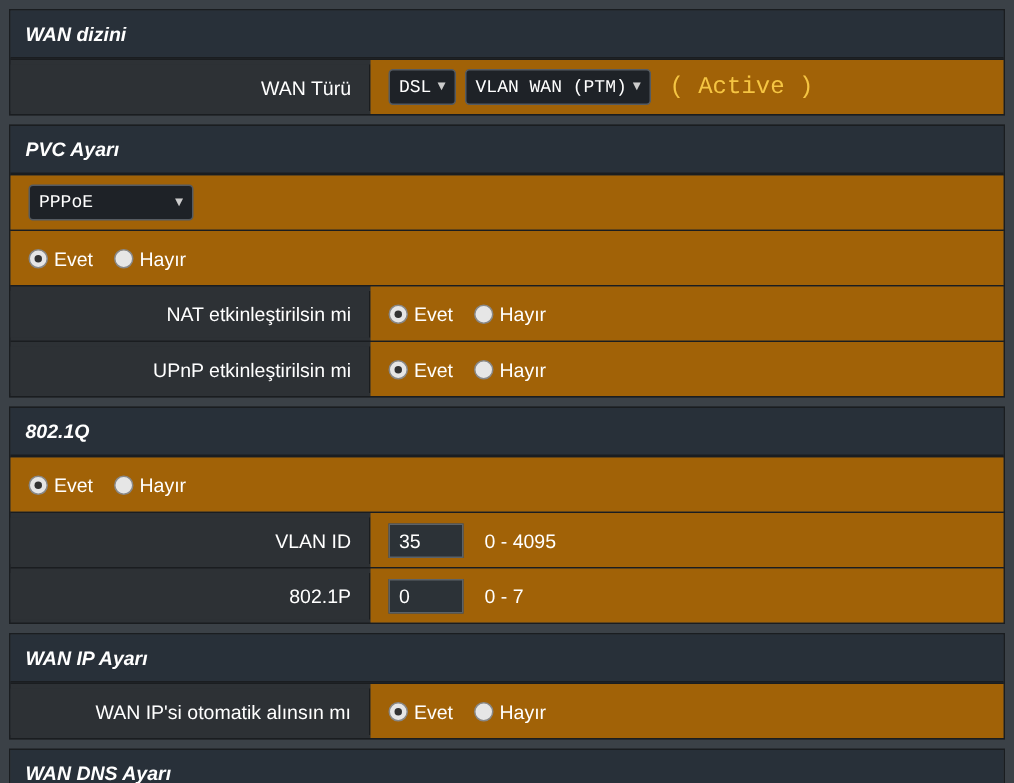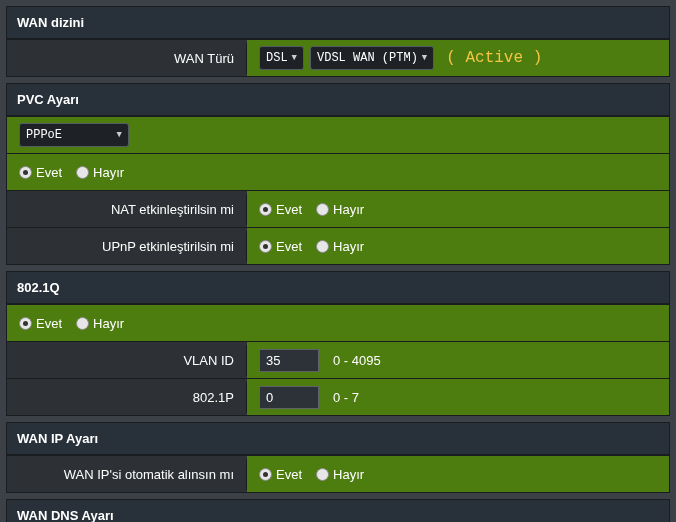--- a/index.html
+++ b/index.html
@@ -13,20 +13,21 @@
   }
   .section {
     border: 1px solid #1a1d20;
     margin-bottom: 6px;
     background: #2d3135;
   }
   .section-header {
     background: #283039;
     padding: 8px 10px;
     font-weight: bold;
+    font-style: italic;
     color: #fff;
     border-bottom: 1px solid #1a1d20;
   }
   .row {
     display: flex;
     align-items: center;
     border-top: 1px solid #1a1d20;
     min-height: 36px;
   }
   .row:first-of-type { border-top: none; }
@@ -35,21 +36,21 @@
     padding: 8px 12px;
     background: #2d3135;
     color: #fff;
     border-right: 1px solid #1a1d20;
     flex-shrink: 0;
     text-align: right;
   }
   .value-cell {
     flex: 1;
     padding: 6px 12px;
-    background: #4d7c0f;
+    background: #a16207;
     display: flex;
     align-items: center;
     gap: 6px;
     min-height: 36px;
   }
   .sel {
     display: inline-flex;
     align-items: center;
     background: #1e2227;
     border: 1px solid #555b62;
@@ -97,42 +98,42 @@
     width: 5px;
     height: 5px;
     border-radius: 50%;
     background: #333;
   }
   .txt-input {
     background: #2c3237;
     border: 1px solid #5c6268;
     color: #fff;
     padding: 3px 6px;
-    width: 60px;
+    width: 50px;
     font-size: 13px;
   }
   .range-hint {
     color: #fff;
     margin-left: 8px;
   }
 </style>
 </head>
 <body>
 
 <div class="section">
   <div class="section-header">WAN dizini</div>
   <div class="row">
     <div class="label-cell">WAN Türü</div>
     <div class="value-cell">
       <div class="sel">
         <span>DSL</span>
         <span class="arrow">▼</span>
       </div>
       <div class="sel">
-        <span>VDSL WAN (PTM)</span>
+        <span>VLAN WAN (PTM)</span>
         <span class="arrow">▼</span>
       </div>
       <span class="active-tag">( Active )</span>
     </div>
   </div>
 </div>
 
 <div class="section">
   <div class="section-header">PVC Ayarı</div>
 

